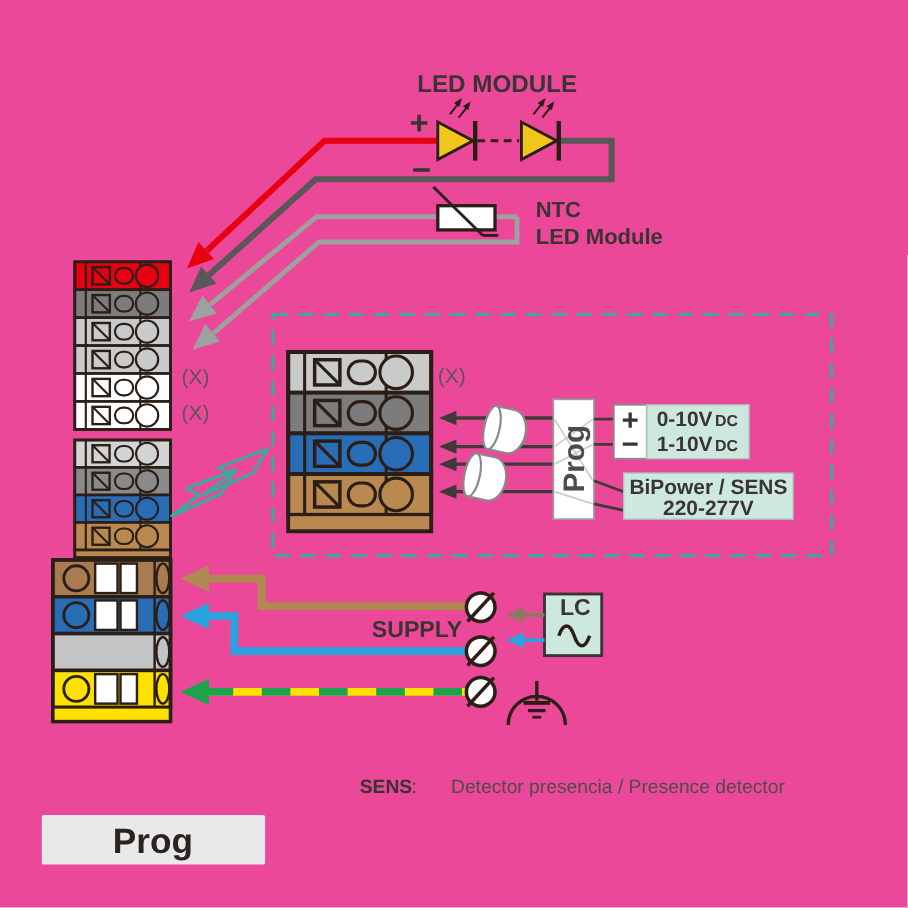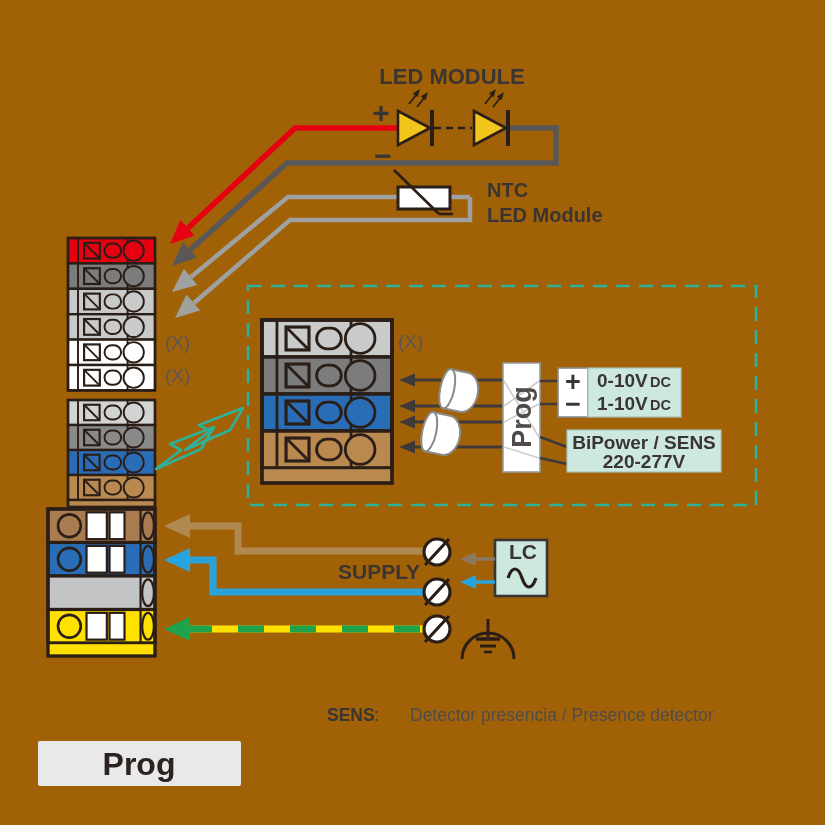--- a/index.html
+++ b/index.html
@@ -1,16 +1,16 @@
 <!DOCTYPE html>
 <html><head>
 <meta charset="utf-8">
 <style>
   html,body{margin:0;padding:0;background:#ffffff;}
-  .stage{position:relative;width:825px;height:825px;background:#a16207;overflow:hidden;
+  .stage{position:relative;width:825px;height:825px;background:#ec4899;overflow:hidden;
          font-family:"Liberation Sans", sans-serif;}
   svg text{font-family:"Liberation Sans", sans-serif;}
   .t-bold{font-weight:bold;fill:#3a3432;}
   .t-gray{fill:#595757;}
 </style>
 </head>
 <body>
 
 <div class="stage">
 <svg width="825" height="825" viewBox="0 0 825 825" xmlns="http://www.w3.org/2000/svg">

